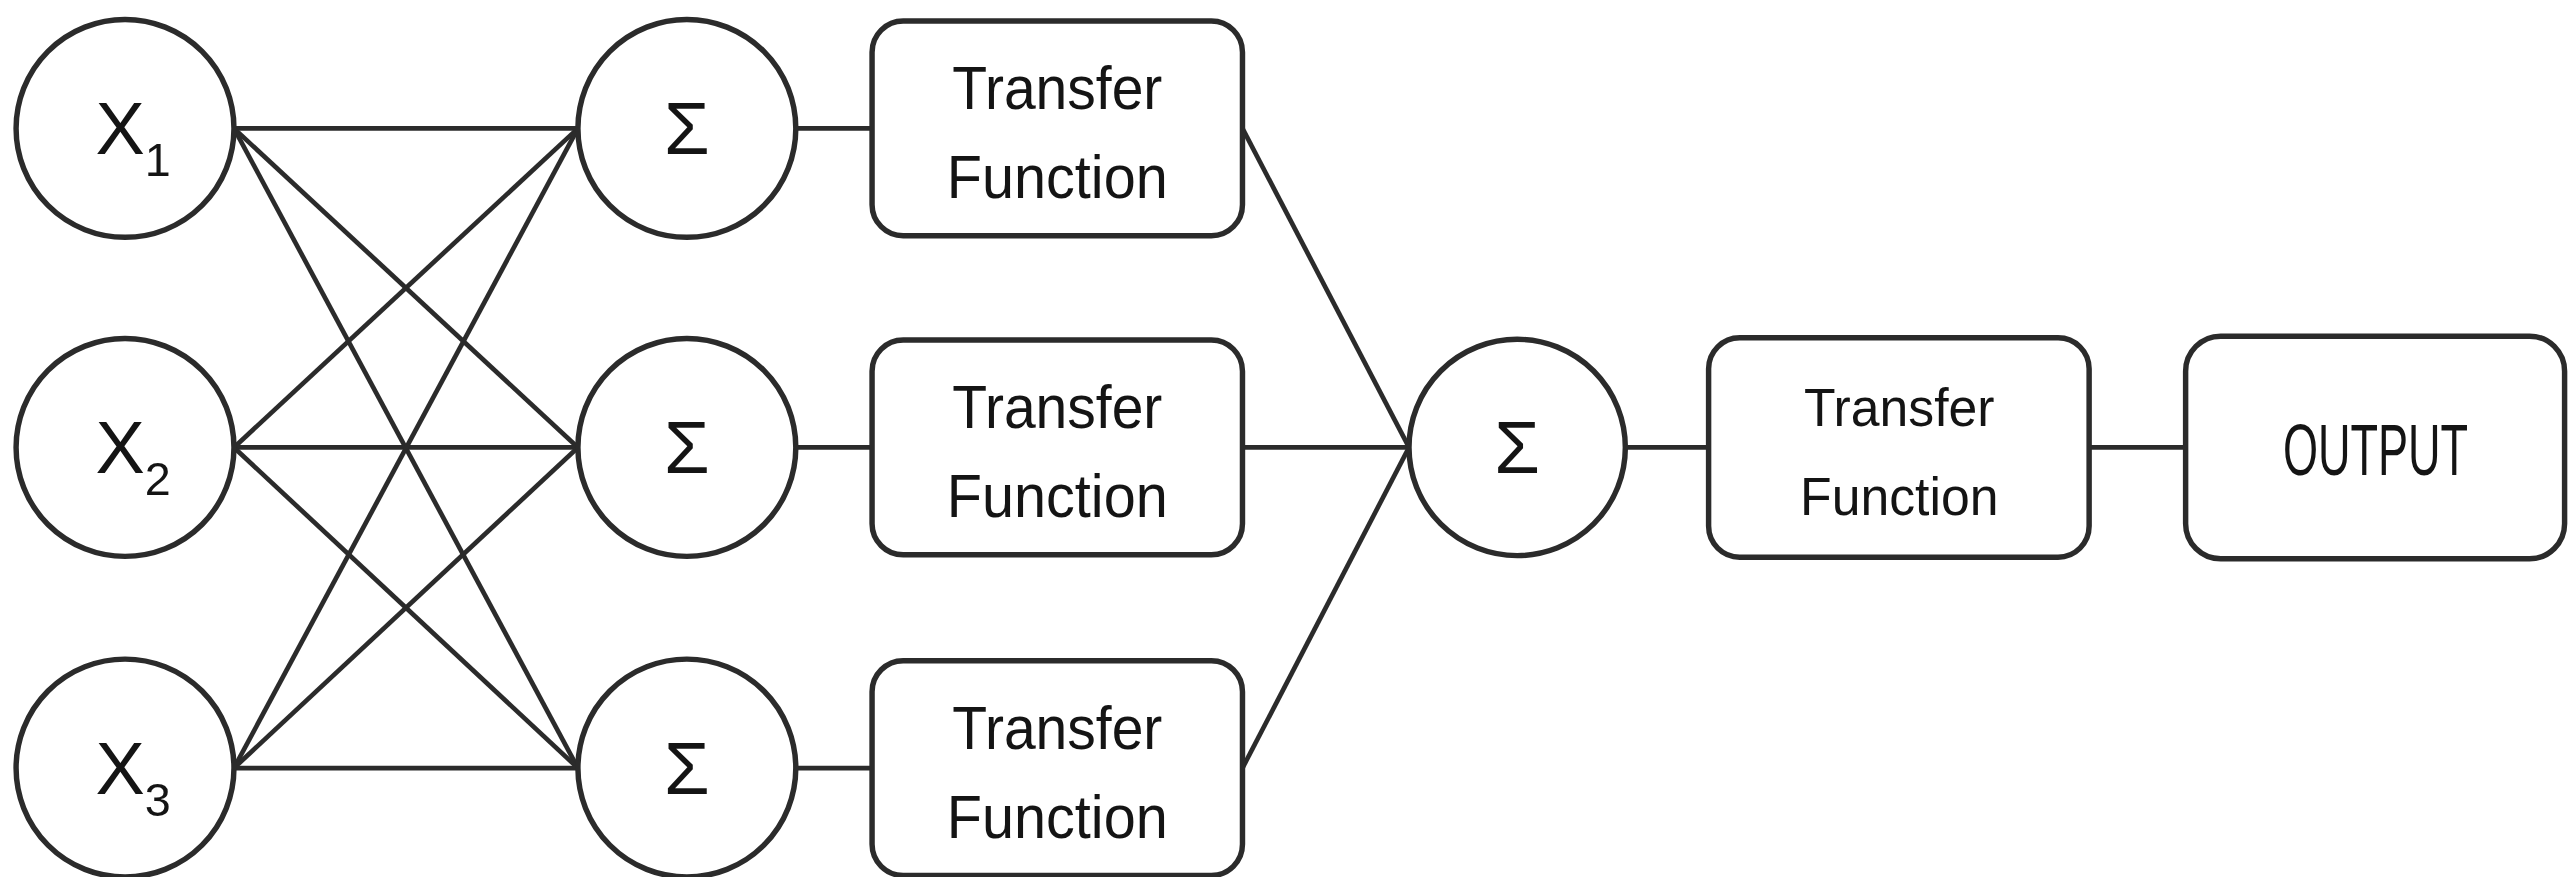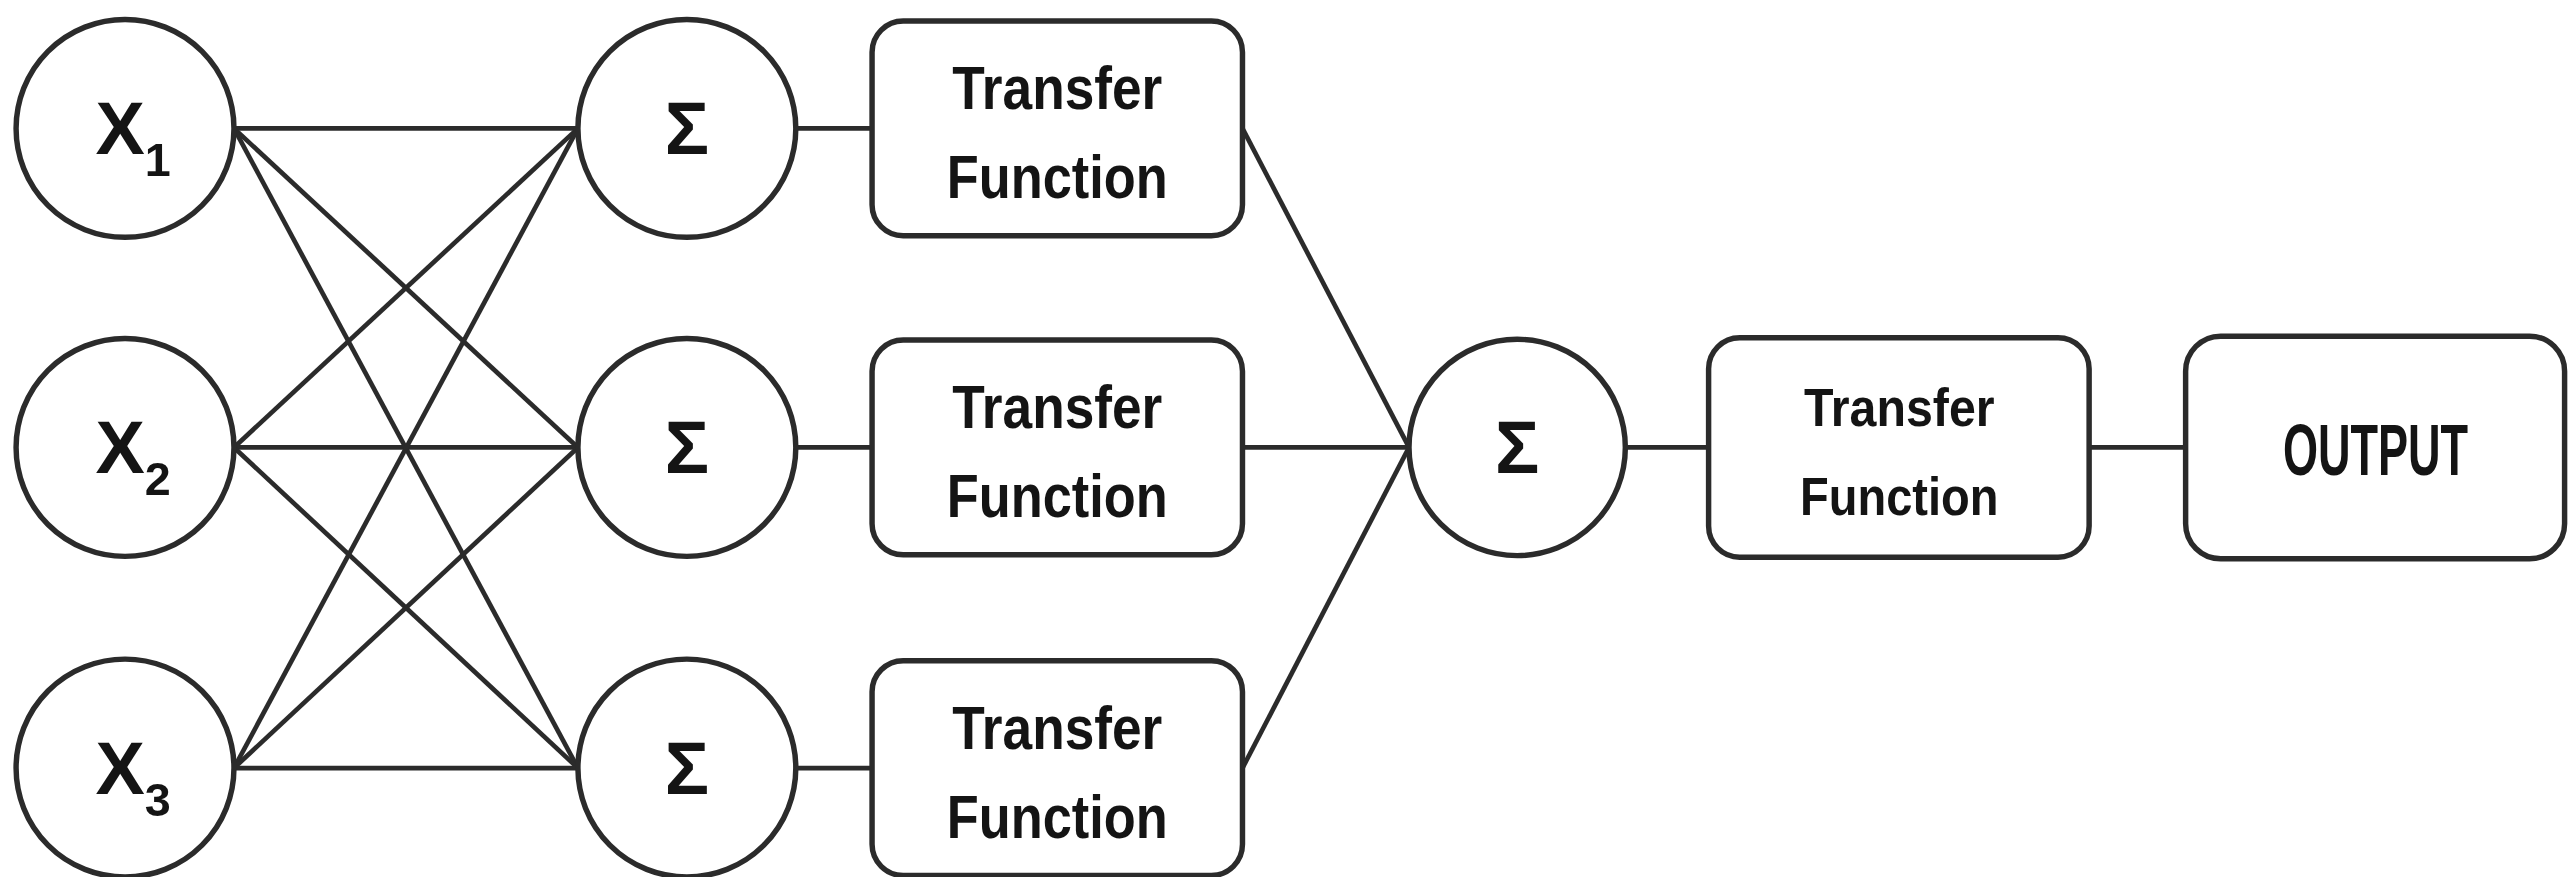--- a/index.html
+++ b/index.html
@@ -5,21 +5,20 @@
   html, body {
     margin: 0;
     padding: 0;
     background: #ffffff;
   }
   .stage {
     width: 2576px;
     height: 877px;
     background: #ffffff;
     overflow: hidden;
-    font-weight: bold;
   }
   svg {
     display: block;
     font-family: "Liberation Sans", sans-serif;
   }
   .edge {
     stroke: #2b2b2b;
     stroke-width: 6;
     fill: none;
   }

